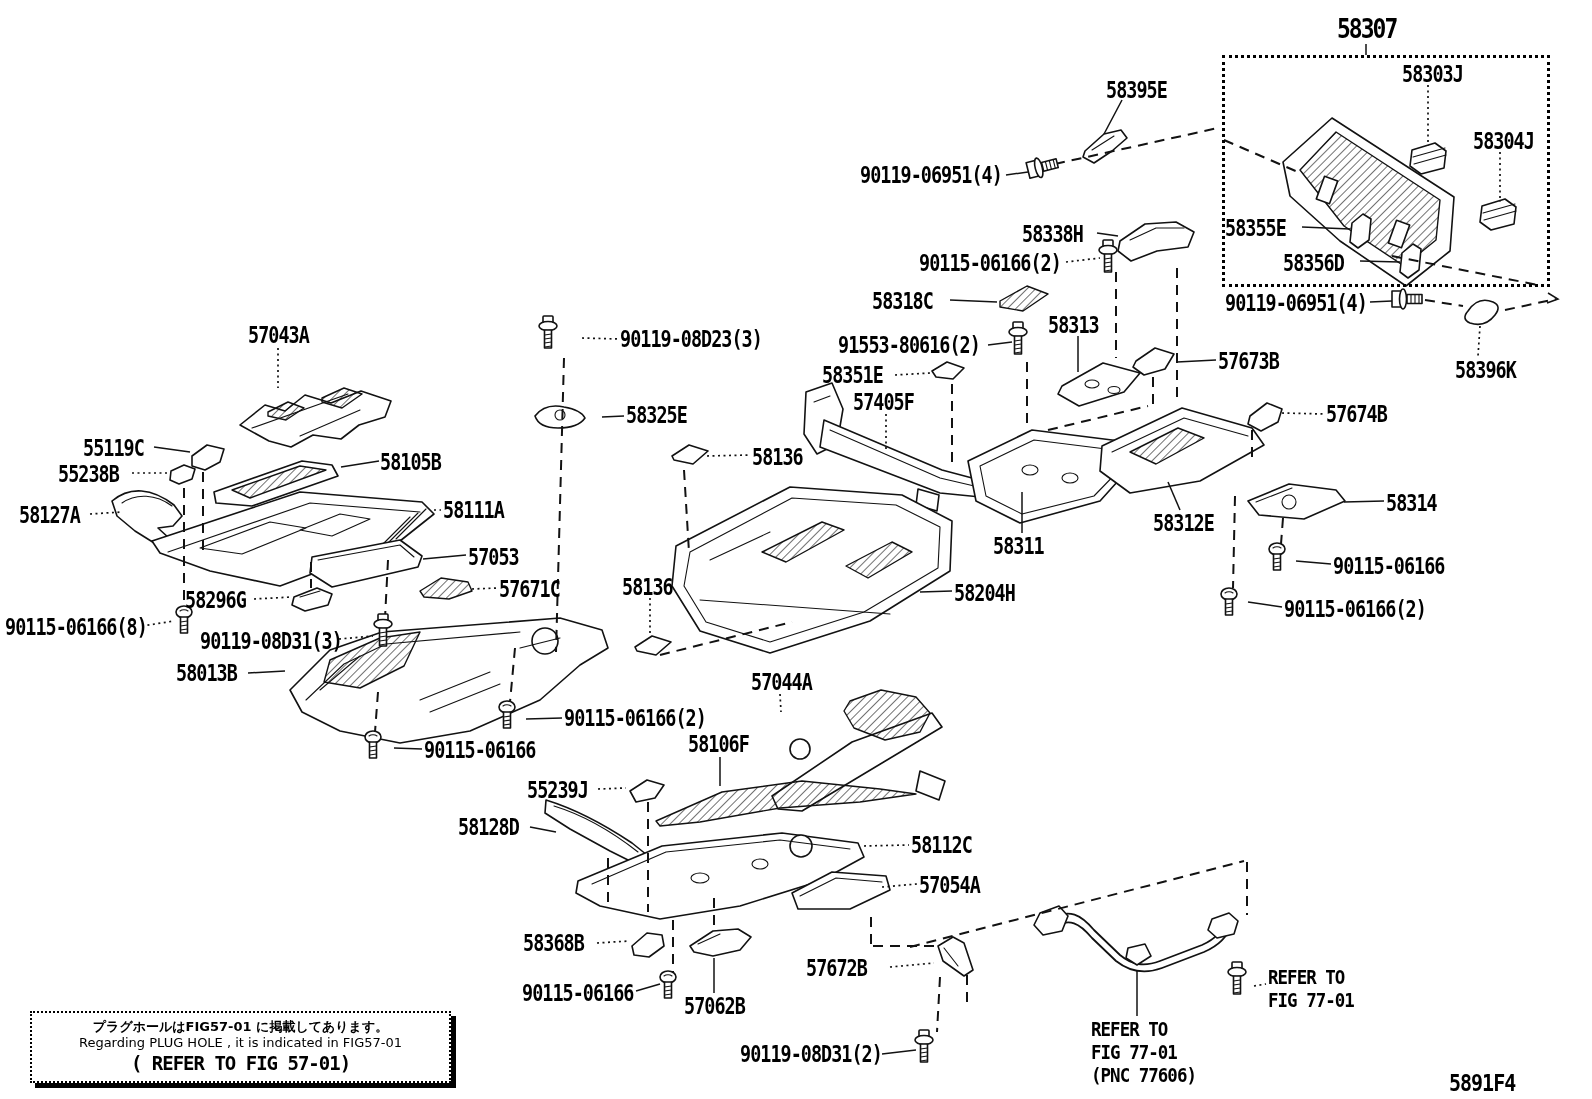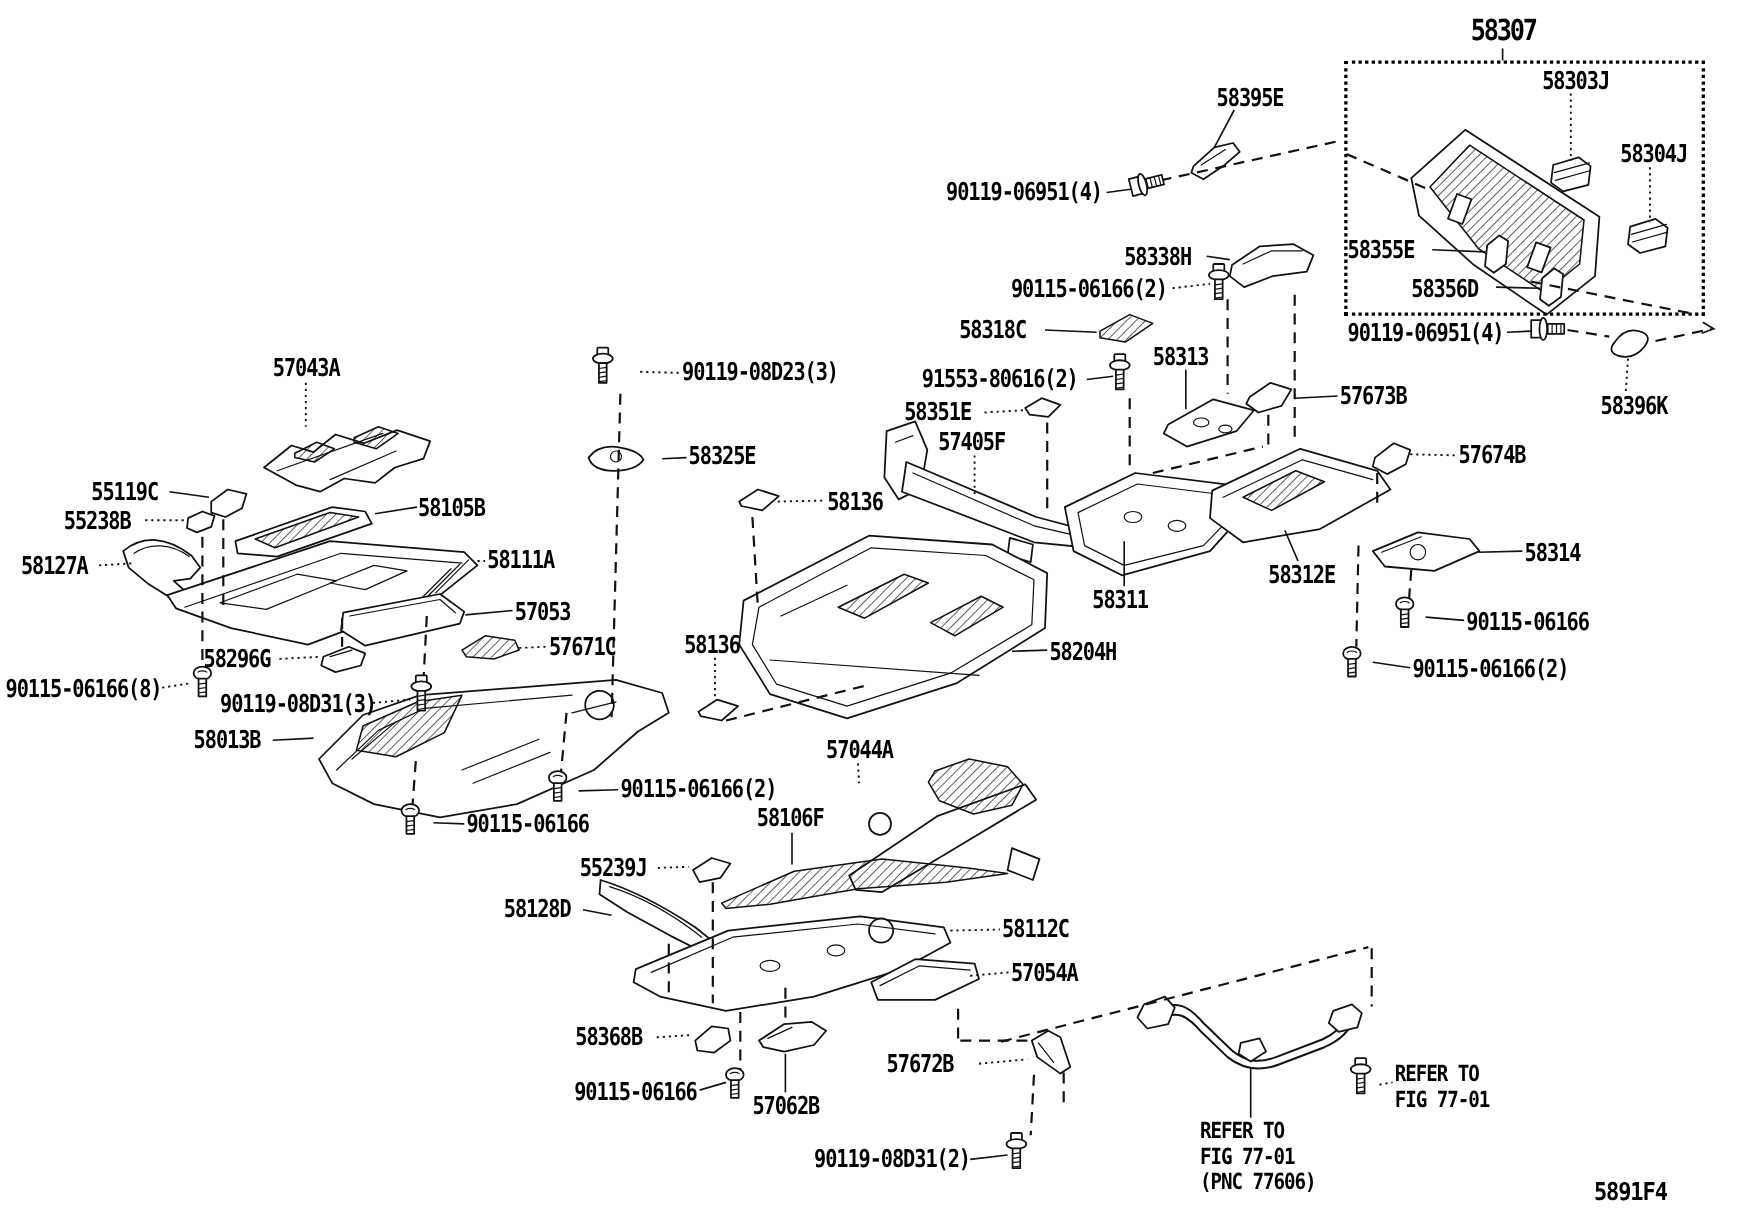--- a/index.html
+++ b/index.html
@@ -421,16 +421,21 @@
     <div>REFER TO</div>
     <div>FIG 77-01</div>
   </div>
 
   <div class="refer" style="left:1091px;top:1018px;">
     <div>REFER TO</div>
     <div>FIG 77-01</div>
     <div>(PNC 77606)</div>
   </div>
 
+  <div class="note-box">
+    <div class="note-l1">プラグホールはFIG57-01 に掲載してあります。</div>
+    <div class="note-l2">Regarding PLUG HOLE , it is indicated in FIG57-01</div>
+    <div class="note-l3">( REFER TO FIG 57-01)</div>
+  </div>
 
   <div class="figcode">5891F4</div>
 
 </div>
 
 </body></html>

